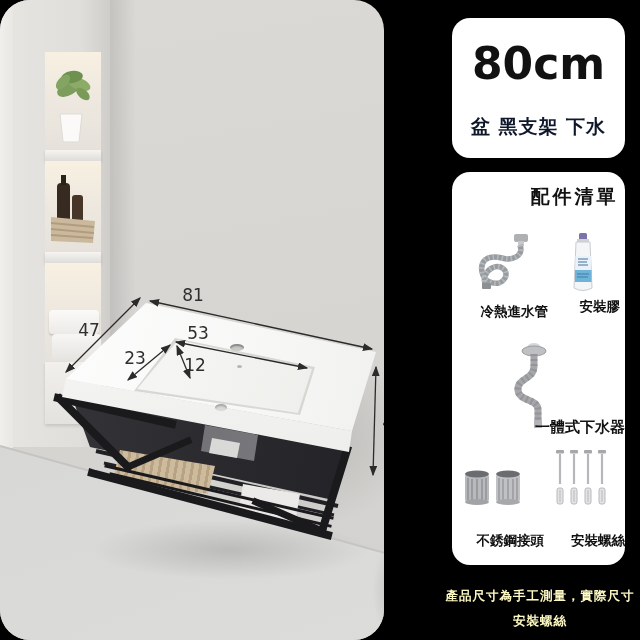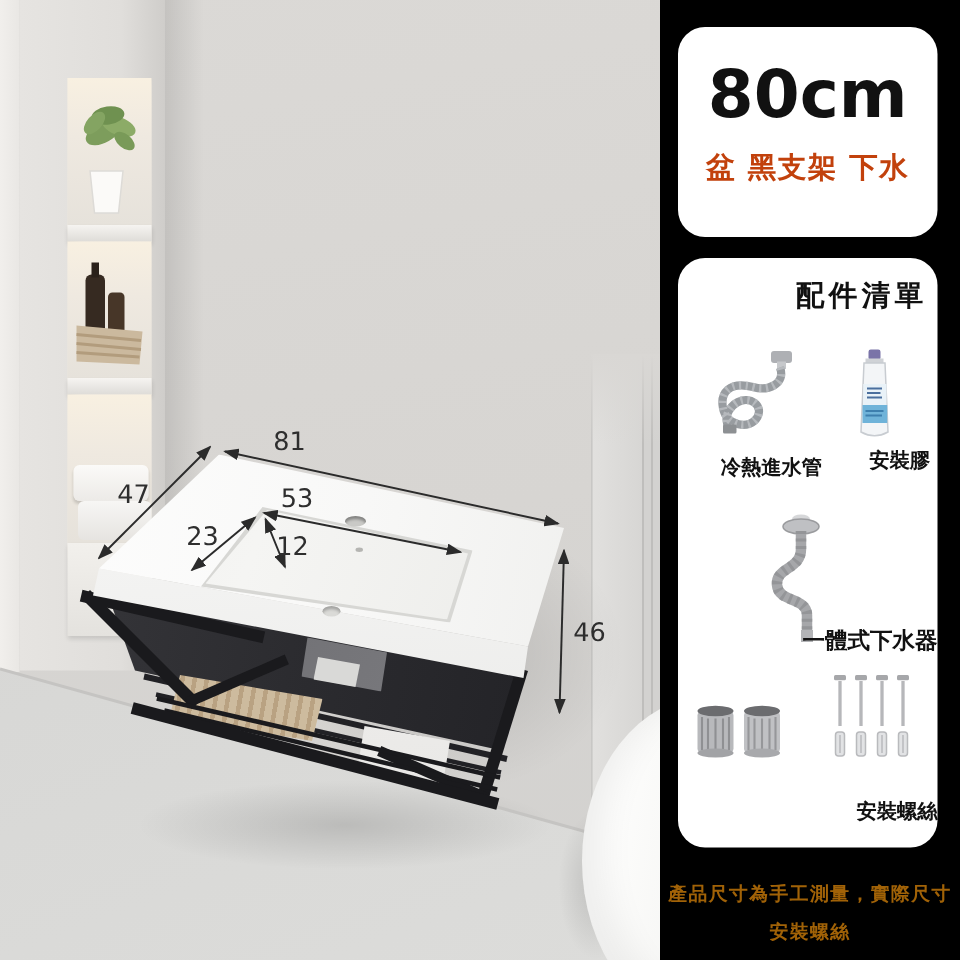--- a/index.html
+++ b/index.html
@@ -1,21 +1,21 @@
 <!DOCTYPE html>
 <html><head>
 <meta charset="utf-8">
 <style>
   html,body{margin:0;padding:0;background:#888;}
   *{box-sizing:border-box;font-family:"DejaVu Sans","Liberation Sans",sans-serif;}
   .stage{position:relative;width:640px;height:640px;overflow:hidden;background:#000;}
 
   
-  .photo{position:absolute;left:0;top:0;width:440px;height:640px;overflow:hidden;
-         background:linear-gradient(170deg,#dbd9d6 0%,#d7d5d2 55%,#d2d1cf 100%);}
+  .photo{position:absolute;left:0;top:0;width:384px;height:640px;overflow:hidden;
+         background:linear-gradient(170deg,#dbd9d6 0%,#d7d5d2 55%,#d2d1cf 100%);border-radius:30px;}
   .wall-left-strip{position:absolute;left:0;top:0;width:13px;height:448px;
          background:linear-gradient(90deg,#f1efec,#e9e7e4);}
   .niche-col{position:absolute;left:13px;top:0;width:97px;height:447px;
          background:linear-gradient(90deg,#e6e4e1 0%,#e0dedb 70%,#cfcdca 100%);}
   .niche{position:absolute;left:45px;top:52px;width:56px;height:320px;
          background:#ece7df;box-shadow:inset 4px 0 8px rgba(0,0,0,.10);}
   .cell{position:absolute;left:0;width:56px;
          background:linear-gradient(180deg,#f8f0e1 0%,#efe9e0 40%,#e6e2db 100%);}
   .cell1{top:0;height:98px;} .cell2{top:109px;height:91px;} .cell3{top:211px;height:99px;}
   .shelfboard{position:absolute;left:0;width:56px;height:11px;background:linear-gradient(180deg,#f6f4f1,#dedcd8);box-shadow:0 2px 3px rgba(0,0,0,.12);}
@@ -66,28 +66,28 @@
   .toilet{position:absolute;left:388px;top:464px;width:170px;height:220px;border-radius:50%;
          background:linear-gradient(100deg,#fdfdfc 15%,#f3f3f1 60%,#e7e7e5 100%);
          box-shadow:inset 14px -8px 22px rgba(0,0,0,.06);}
   .dim{position:absolute;width:34px;text-align:center;font-size:17px;color:#2e2e2e;}
 
   
   .panel{position:absolute;left:440px;top:0;width:232px;height:640px;background:#000;}
   .card{position:absolute;left:12px;width:173px;background:#fff;border-radius:18px;}
   .card1{top:18px;height:140px;text-align:center;}
   .size-label{margin-top:24px;font-size:44px;font-weight:600;color:#111;line-height:1;}
-  .variant{margin-top:13px;font-size:19px;font-weight:bold;color:#c2410c;letter-spacing:1px;}
+  .variant{margin-top:28px;font-size:19px;font-weight:bold;color:#0f172a;letter-spacing:1px;}
   .card2{top:172px;height:393px;}
   .acc-title{position:absolute;top:12px;left:0;width:100%;text-align:center;
          font-size:19px;font-weight:bold;color:#111;letter-spacing:3px;margin-left:36px;}
   .acc-icon{position:absolute;}
   .acc-label{position:absolute;font-size:13.5px;font-weight:bold;color:#111;text-align:right;}
   .disclaimer{position:absolute;left:0;top:583px;width:200px;text-align:center;
-         color:#a16207;font-size:12.5px;font-weight:bold;letter-spacing:1px;line-height:2;}
+         color:#fef9c3;font-size:12.5px;font-weight:bold;letter-spacing:1px;line-height:2;}
 </style>
 </head>
 <body>
 
 <div class="stage">
 
   <div class="photo">
     <div class="wall-left-strip"></div>
     <div class="niche-col"></div>
     <div class="niche">
@@ -261,20 +261,21 @@
           <rect x="33" y="44" width="6" height="16" rx="2"></rect>
             <rect x="47" y="44" width="6" height="16" rx="2"></rect>
         </g>
         <g stroke="#b9babd" stroke-width="1">
           <line x1="8" y1="46" x2="8" y2="58"></line>
             <line x1="22" y1="46" x2="22" y2="58"></line>
           <line x1="36" y1="46" x2="36" y2="58"></line>
             <line x1="50" y1="46" x2="50" y2="58"></line>
         </g>
       </svg>
+      <div class="acc-label" style="left:0;top:360px;width:92px;">不銹鋼接頭</div>
       <div class="acc-label" style="left:92px;top:360px;width:81px;">安裝螺絲</div>
     </div>
 
     <div class="disclaimer">
       <div>產品尺寸為手工測量，實際尺寸</div>
       <div>安裝螺絲</div>
     </div>
   </div>
 </div>
 

